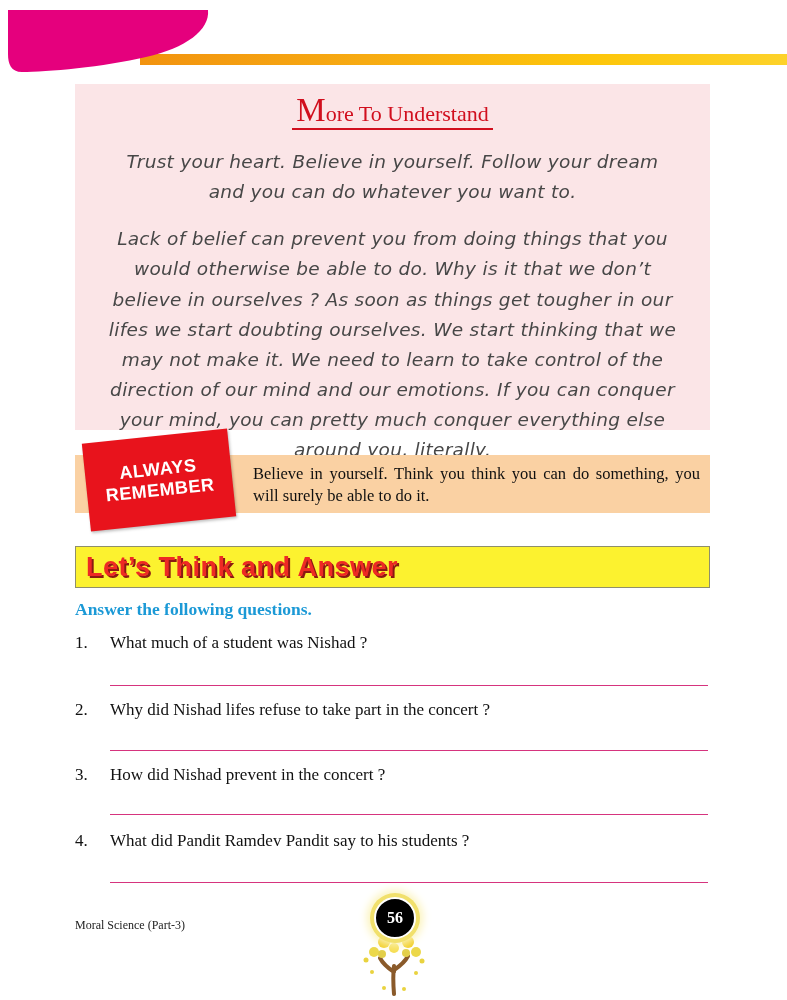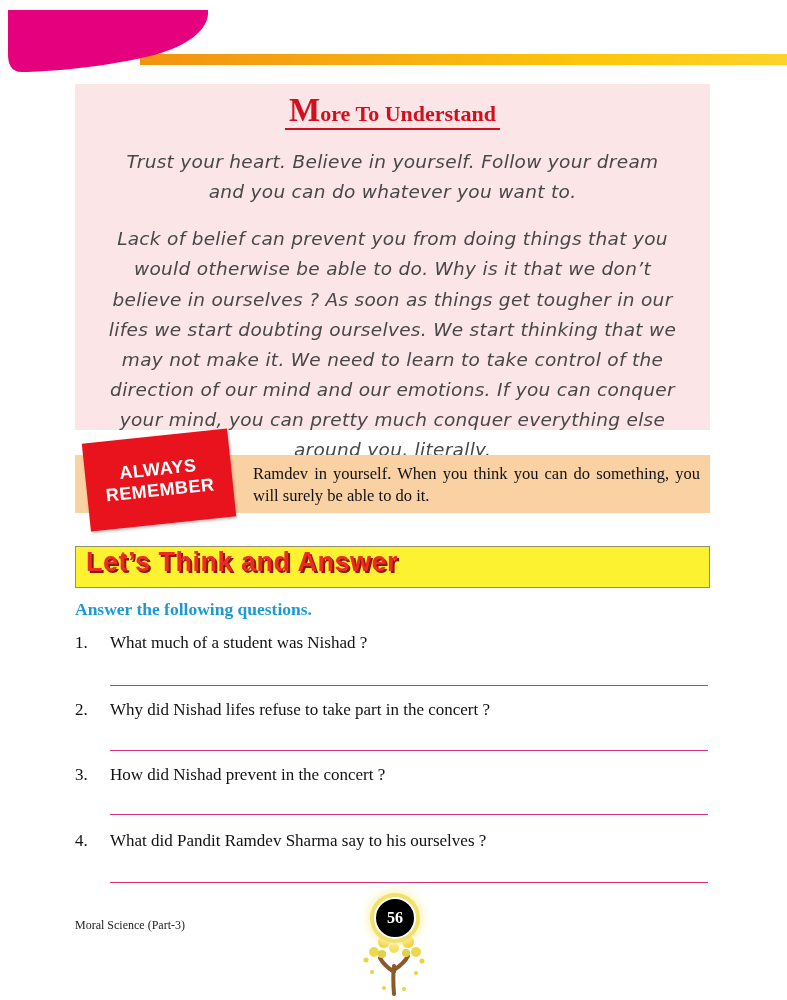--- a/index.html
+++ b/index.html
@@ -13,21 +13,21 @@
     position:absolute;top:54px;left:140px;right:0;height:11px;
     background:linear-gradient(to right,#f2930f 0%,#f7ab12 35%,#fdc60a 70%,#fdd22a 100%);
   }
   .swoosh{position:absolute;top:8px;left:8px;z-index:2;}
 
   
   .pink-box{
     position:absolute;left:75px;top:84px;width:635px;height:346px;
     background:#fbe5e7;box-sizing:border-box;padding:8px 14px 10px;
   }
-  .mtu-title{ text-align:center;color:#d10f1e;font-weight:bold;margin-top:2px; }
+  .mtu-title{ text-align:center;color:#d10f1e;font-weight:normal;margin-top:2px; }
   .mtu-underline{ display:inline-block;border-bottom:2px solid #d10f1e;padding:0 4px 1px; }
   .big-m{ font-size:33px;line-height:1; }
   .title-rest{ font-size:22px; }
   .handwriting{
     font-family:"DejaVu Sans", sans-serif;font-style:italic;
     font-size:18.5px;color:#474747;text-align:center;line-height:1.63;
     letter-spacing:0.3px;margin:8px 2px 0;
   }
   .handwriting p{margin:17px;}
 
@@ -43,21 +43,21 @@
     background:#e8131c;transform:rotate(-6deg);
     display:flex;flex-direction:column;justify-content:center;align-items:center;
     color:#ffffff;font-family:"Liberation Sans", sans-serif;font-weight:bold;
     font-size:18px;letter-spacing:0.5px;box-shadow:1px 2px 3px rgba(0,0,0,0.25);
   }
 
   
   .lta-banner{
     position:absolute;left:75px;top:546px;width:635px;height:42px;
     background:#fcf22f;border:1px solid #8f8f6a;box-sizing:border-box;
-    display:flex;padding-left:10px;
+    display:flex;align-items:center;padding-left:10px;
   }
   .lta-title{
     color:#ee2a24;font-family:"Liberation Sans", sans-serif;font-weight:bold;
     font-size:27px;letter-spacing:0.5px;
     text-shadow:2px 2px 0 #8b1a12;
   }
   .instruction{
     position:absolute;left:75px;top:599px;color:#1b99d6;font-weight:bold;font-size:17.5px;
   }
 
@@ -102,21 +102,21 @@
         <span class="big-m">M</span><span class="title-rest">ore To Understand</span>
       </span>
     </div>
     <div class="handwriting">
       <p>Trust your heart. Believe in yourself. Follow your dream and you can do whatever you want to.</p>
       <p>Lack of belief can prevent you from doing things that you would otherwise be able to do. Why is it that we don’t believe in ourselves ? As soon as things get tougher in our lifes we start doubting ourselves. We start thinking that we may not make it. We need to learn to take control of the direction of our mind and our emotions. If you can conquer your mind, you can pretty much conquer everything else around you, literally.</p>
     </div>
   </div>
 
   <div class="remember-band">
-    <p class="remember-text">Ramdev in yourself. When you think you can do something, you will surely be able to do it.</p>
+    <p class="remember-text">Believe in yourself. Think you think you can do something, you will surely be able to do it.</p>
   </div>
   <div class="remember-box">
     <span>ALWAYS</span>
     <span>REMEMBER</span>
   </div>
 
   <div class="lta-banner">
     <span class="lta-title">Let’s Think and Answer</span>
   </div>
   <div class="instruction">Answer the following questions.</div>
@@ -134,21 +134,21 @@
   <div class="answer-line l2"></div>
 
   <div class="question q3">
     <span class="q-num">3.</span>
     <span>How did Nishad prevent in the concert ?</span>
   </div>
   <div class="answer-line l3"></div>
 
   <div class="question q4">
     <span class="q-num">4.</span>
-    <span>What did Pandit Ramdev Sharma say to his ourselves ?</span>
+    <span>What did Pandit Ramdev Pandit say to his students ?</span>
   </div>
   <div class="answer-line l4"></div>
 
   <div class="footer-left">Moral Science (Part-3)</div>
 
   <svg class="tree" width="84" height="68" viewBox="0 0 84 68">
     <g>
       <path d="M42,66 C41,54 41,46 42,38 M42,44 C36,40 31,36 28,30 M42,42 C48,38 53,34 56,28" stroke="#8a5a2a" stroke-width="4" fill="none" stroke-linecap="round"></path>
       <circle cx="22" cy="24" r="5" fill="#ecd84a"></circle>
       <circle cx="32" cy="14" r="6" fill="#f2ce26"></circle>

